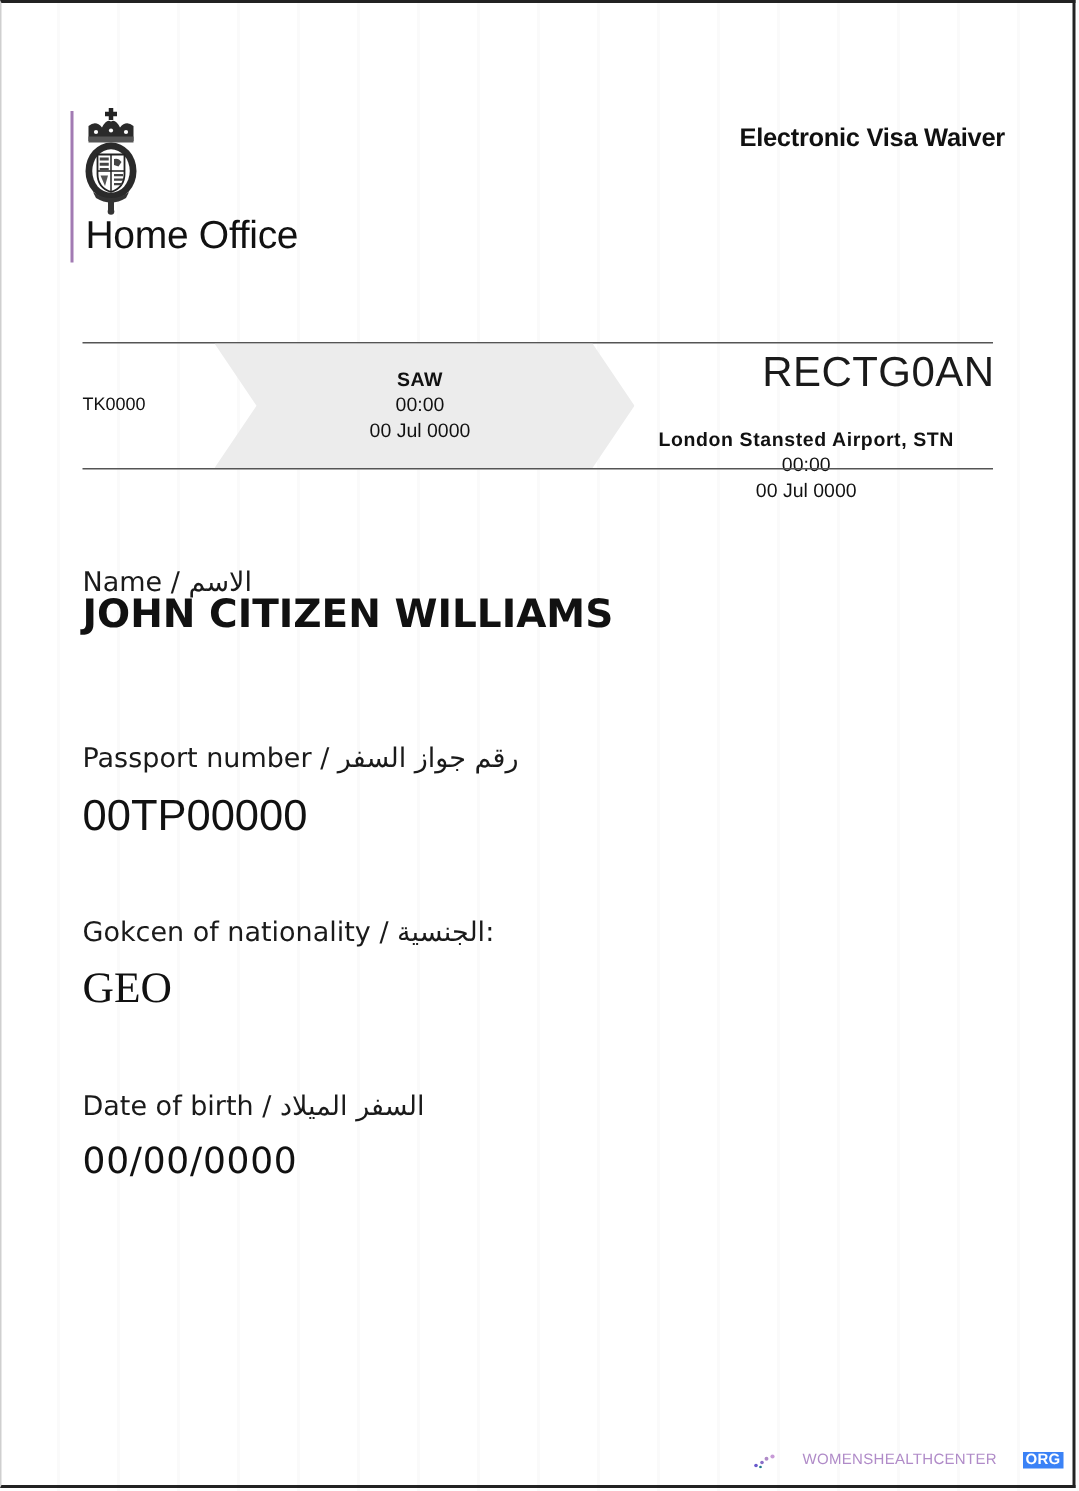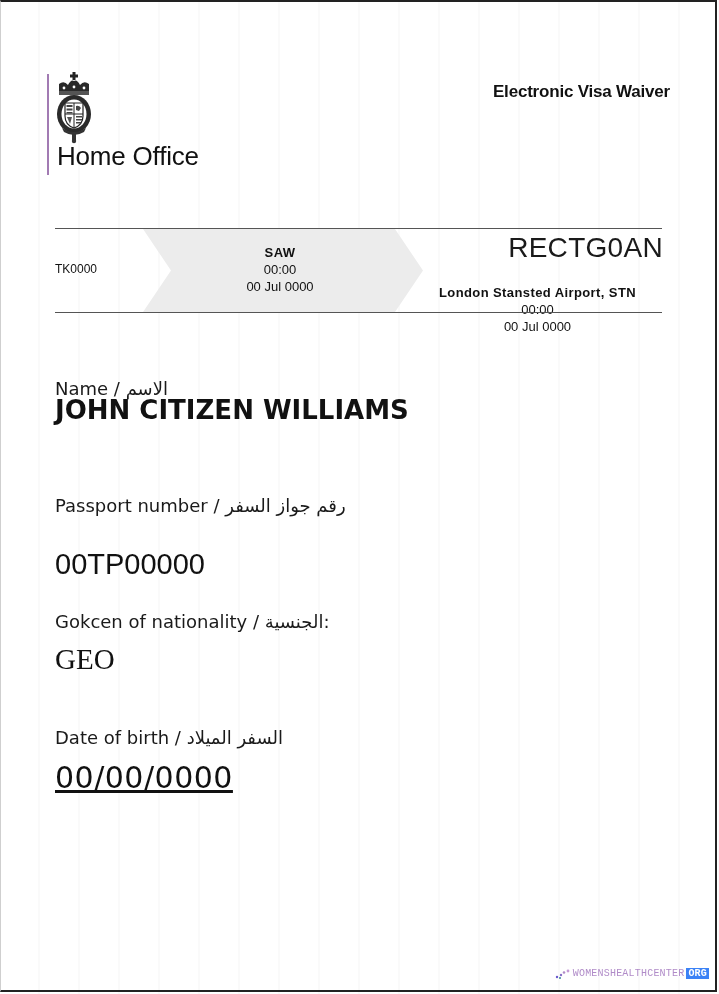--- a/index.html
+++ b/index.html
@@ -24,21 +24,21 @@
     .hr { position: absolute; left: 55px; width: 607px; height: 1px; background: #555; }
     .flight-band { position: absolute; left: 55px; top: 229px; width: 607px; height: 83px; }
     .chevron { position: absolute; left: 88px; top: 0; width: 280px; height: 83px; }
     .flight-no { position: absolute; left: 0; top: 33px; font-family: "Liberation Sans", sans-serif; font-size: 12px; color: #111; }
     .dep { position: absolute; left: 130px; top: 15px; width: 190px; text-align: center; font-family: "Liberation Sans", sans-serif; font-size: 13px; line-height: 17px; color: #111; }
     .arr { position: absolute; left: 360px; top: 15px; width: 245px; text-align: center; font-family: "Liberation Sans", sans-serif; font-size: 13px; line-height: 17px; color: #111; margin-top: 40px; }
     .b { font-weight: bold; letter-spacing: 0.4px; }
     .field-label { position: absolute; left: 55px; font-family: "DejaVu Sans", sans-serif; font-size: 18px; color: #1a1a1a; }
     .field-value { position: absolute; left: 55px; font-family: "DejaVu Sans", sans-serif; font-size: 26px; color: #111; }
     .mono-val { font-family: "Liberation Sans", sans-serif; font-size: 29px; }
-    .watermark { position: absolute; right: 10px; top: 968px; display: flex; align-items: center; gap: 2px; font-family: Liberation Mono, monospace; font-size: 10px; color: #b08bc8; letter-spacing: 0.2px; }
+    .watermark { position: absolute; right: 10px; top: 968px; display: flex; align-items: center; gap: 17px; font-family: Liberation Sans, sans-serif; font-size: 10px; color: #b08bc8; letter-spacing: 0.2px; }
     .wm-dots { width: 16px; height: 10px; position: relative; }
     .wm-org { background: #3b82f6; color: #fff; padding: 0 2px; font-weight: bold; font-size: 10px; }
   </style>
 </head>
 <body>
 
 <div class="frame"></div>
 <div class="faint-lines"></div>
 
 <div class="ho-bar"></div>
@@ -93,27 +93,27 @@
     <div>00:00</div>
     <div>00 Jul 0000</div>
   </div>
 </div>
 <div class="hr" style="top:312px;"></div>
 
 <div class="field-label" style="top:378px;">Name / الاسم</div>
 <div class="field-value" style="top:395px;font-weight:bold;">JOHN CITIZEN WILLIAMS</div>
 
 <div class="field-label" style="top:495px;">Passport number / رقم جواز السفر</div>
-<div class="field-value mono-val" style="top:528px;margin-top:20px;">00TP00000</div>
+<div class="field-value mono-val" style="top:528px;">00TP00000</div>
 
 <div class="field-label" style="top:611px;">Gokcen of nationality / الجنسية:</div>
 <div class="field-value mono-val" style="top:643px;font-family:Liberation Serif, serif;">GEO</div>
 
 <div class="field-label" style="top:727px;">Date of birth / السفر الميلاد</div>
-<div class="field-value" style="top:760px; font-size:30px; letter-spacing:0.5px;text-decoration:underline;">00/00/0000</div>
+<div class="field-value" style="top:760px; font-size:24px; letter-spacing:0.5px;">00/00/0000</div>
 
 <div class="watermark">
   <svg class="wm-dots" viewBox="0 0 16 10">
     <circle cx="2" cy="8" r="1.2" fill="#6a5acd"></circle>
     <circle cx="6" cy="6" r="1.2" fill="#8a6fc8"></circle>
     <circle cx="9" cy="3.5" r="1.3" fill="#b08bc8"></circle>
     <circle cx="13" cy="2" r="1.4" fill="#c79ad6"></circle>
     <circle cx="5" cy="9" r="0.9" fill="#1f7a8c"></circle>
   </svg>
   <span>WOMENSHEALTHCENTER</span>

